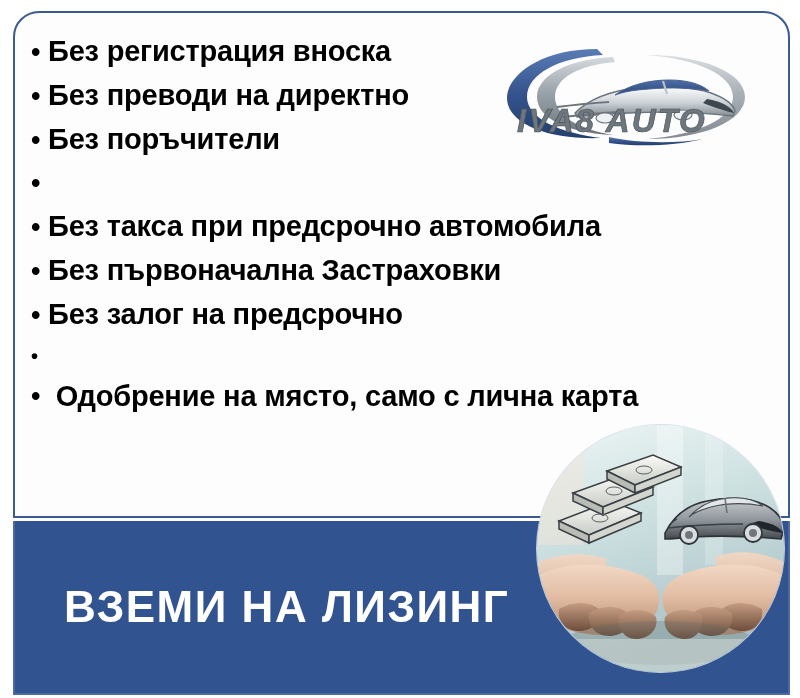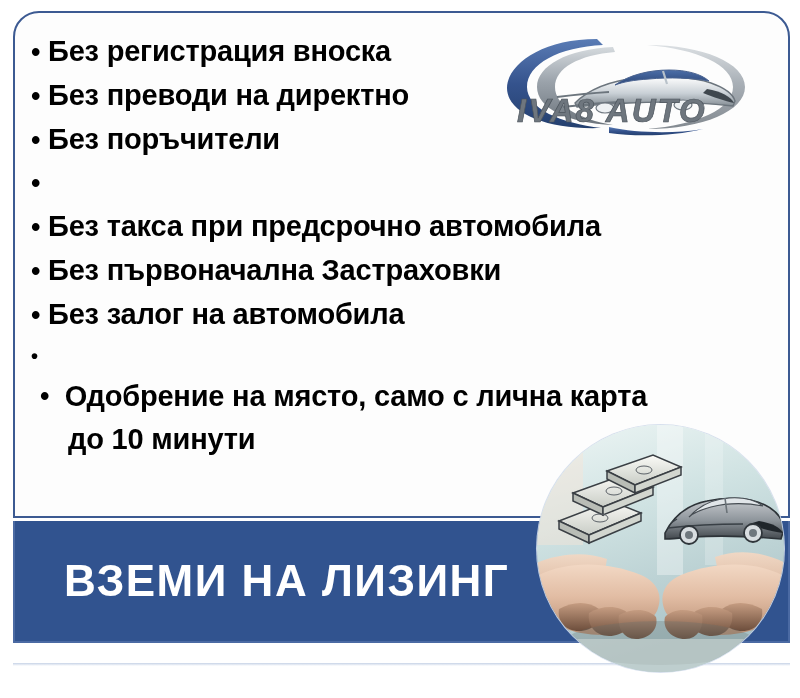--- a/index.html
+++ b/index.html
@@ -70,53 +70,52 @@
     line-height: 38px;
   }
   .bullet.small .dot {
     width: 11px;
     font-size: 20px;
     line-height: 38px;
   }
   .bullet.two-line {
     display: block;
     line-height: 43px;
-    margin-left: 9px;
   }
   .bullet.two-line .dot {
     display: inline-block;
     width: 17px;
     vertical-align: top;
   }
   .bullet.two-line .btext {
     display: inline;
   }
   .bullet.two-line .line2 {
     display: block;
     padding-left: 28px;
   }
 
   
   .logo {
     position: absolute;
     left: 497px;
-    top: 31px;
+    top: 41px;
     width: 258px;
     height: 105px;
     z-index: 4;
   }
   .logo svg { display: block; width: 100%; height: 100%; }
 
   
   .banner {
     position: absolute;
     left: 13px;
     top: 521px;
     width: 777px;
-    height: 122px;
+    height: 174px;
     box-sizing: border-box;
     background: #31538f;
     border: 2px solid #4b6aa3;
     border-top: none;
     z-index: 3;
   }
   .banner-text {
     position: absolute;
     left: 49px;
     top: 50%;
@@ -189,31 +188,30 @@
         <span class="btext">Без такса при предсрочно автомобила</span>
       </li>
 
       <li class="bullet">
         <span class="dot">•</span>
         <span class="btext">Без първоначална Застраховки</span>
       </li>
 
       <li class="bullet">
         <span class="dot">•</span>
-        <span class="btext">Без залог на автомобила</span>
+        <span class="btext">Без залог на предсрочно</span>
       </li>
 
       <li class="bullet small">
         <span class="dot">•</span>
       </li>
 
       <li class="bullet two-line">
         <span class="dot">•</span>
         <span class="btext">Одобрение на място, само с лична карта</span>
-        <span class="line2">до 10 минути</span>
       </li>
 
     </ul>
   </div>
 
   <div class="logo">
     <svg viewBox="0 0 258 105" xmlns="http://www.w3.org/2000/svg" aria-hidden="true">
       <defs>
         <linearGradient id="gBlue" x1="0" y1="0" x2="0" y2="1">
           <stop offset="0" stop-color="#5a7cb5"></stop>

